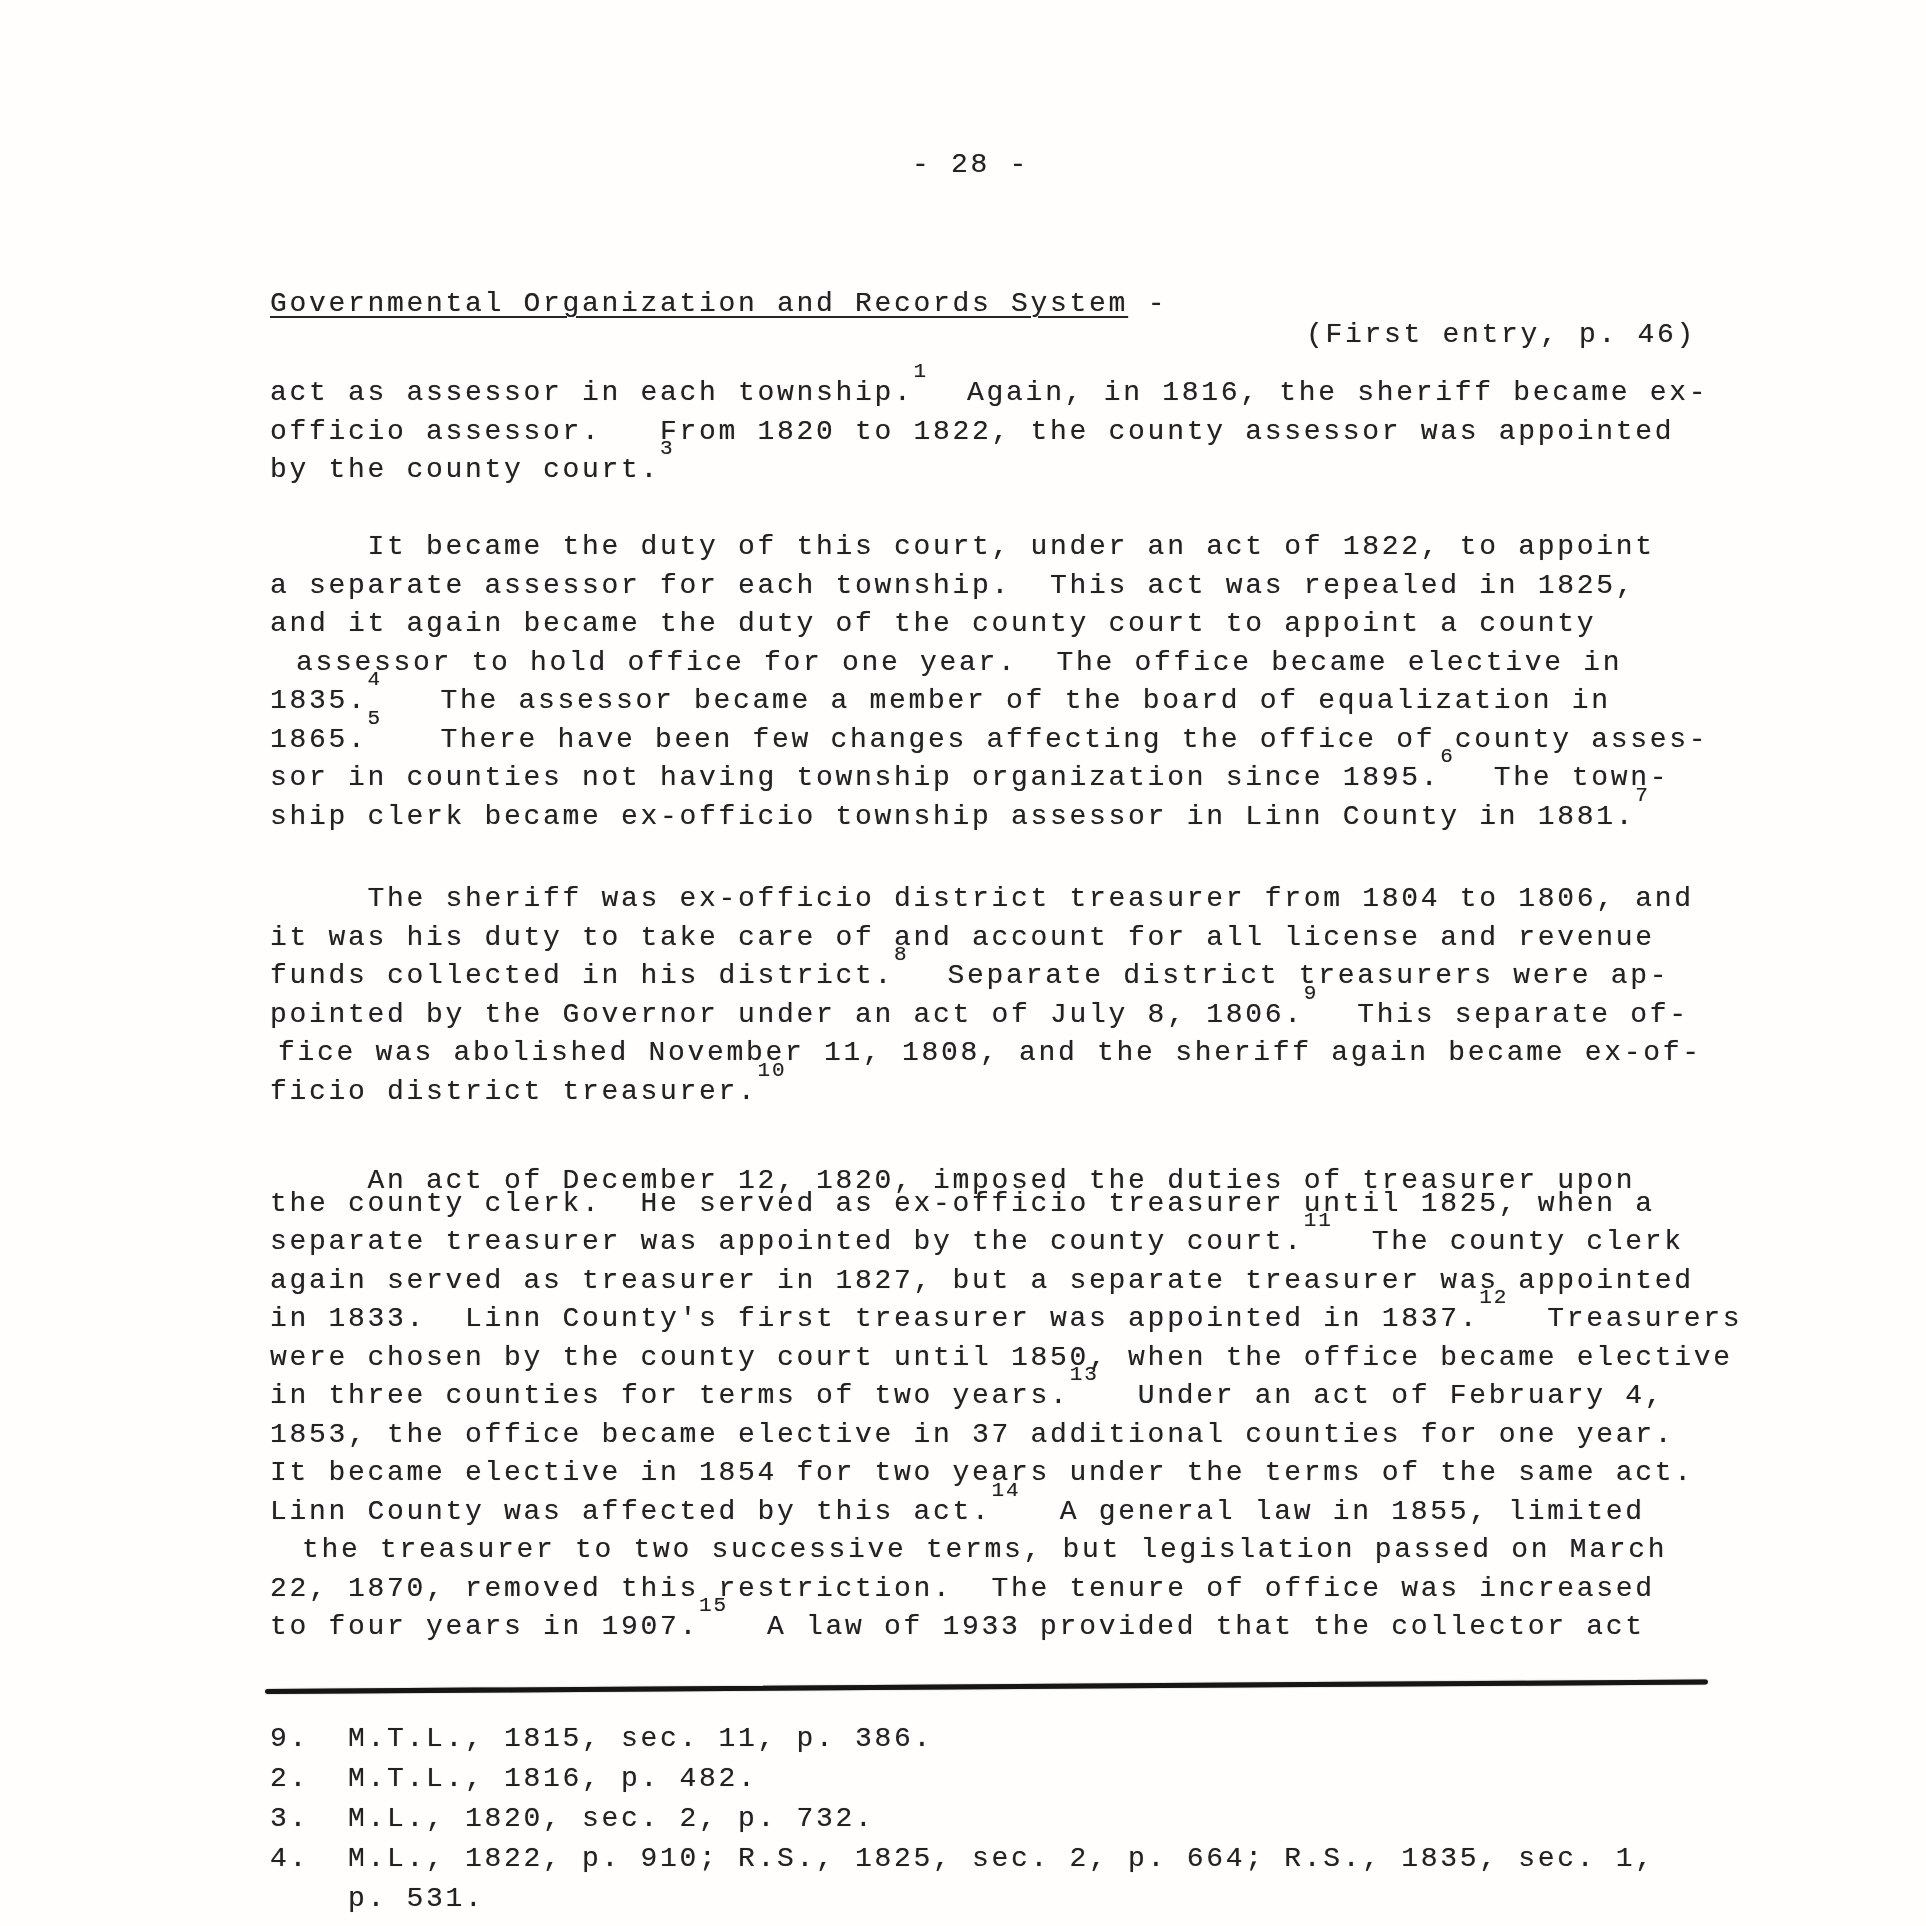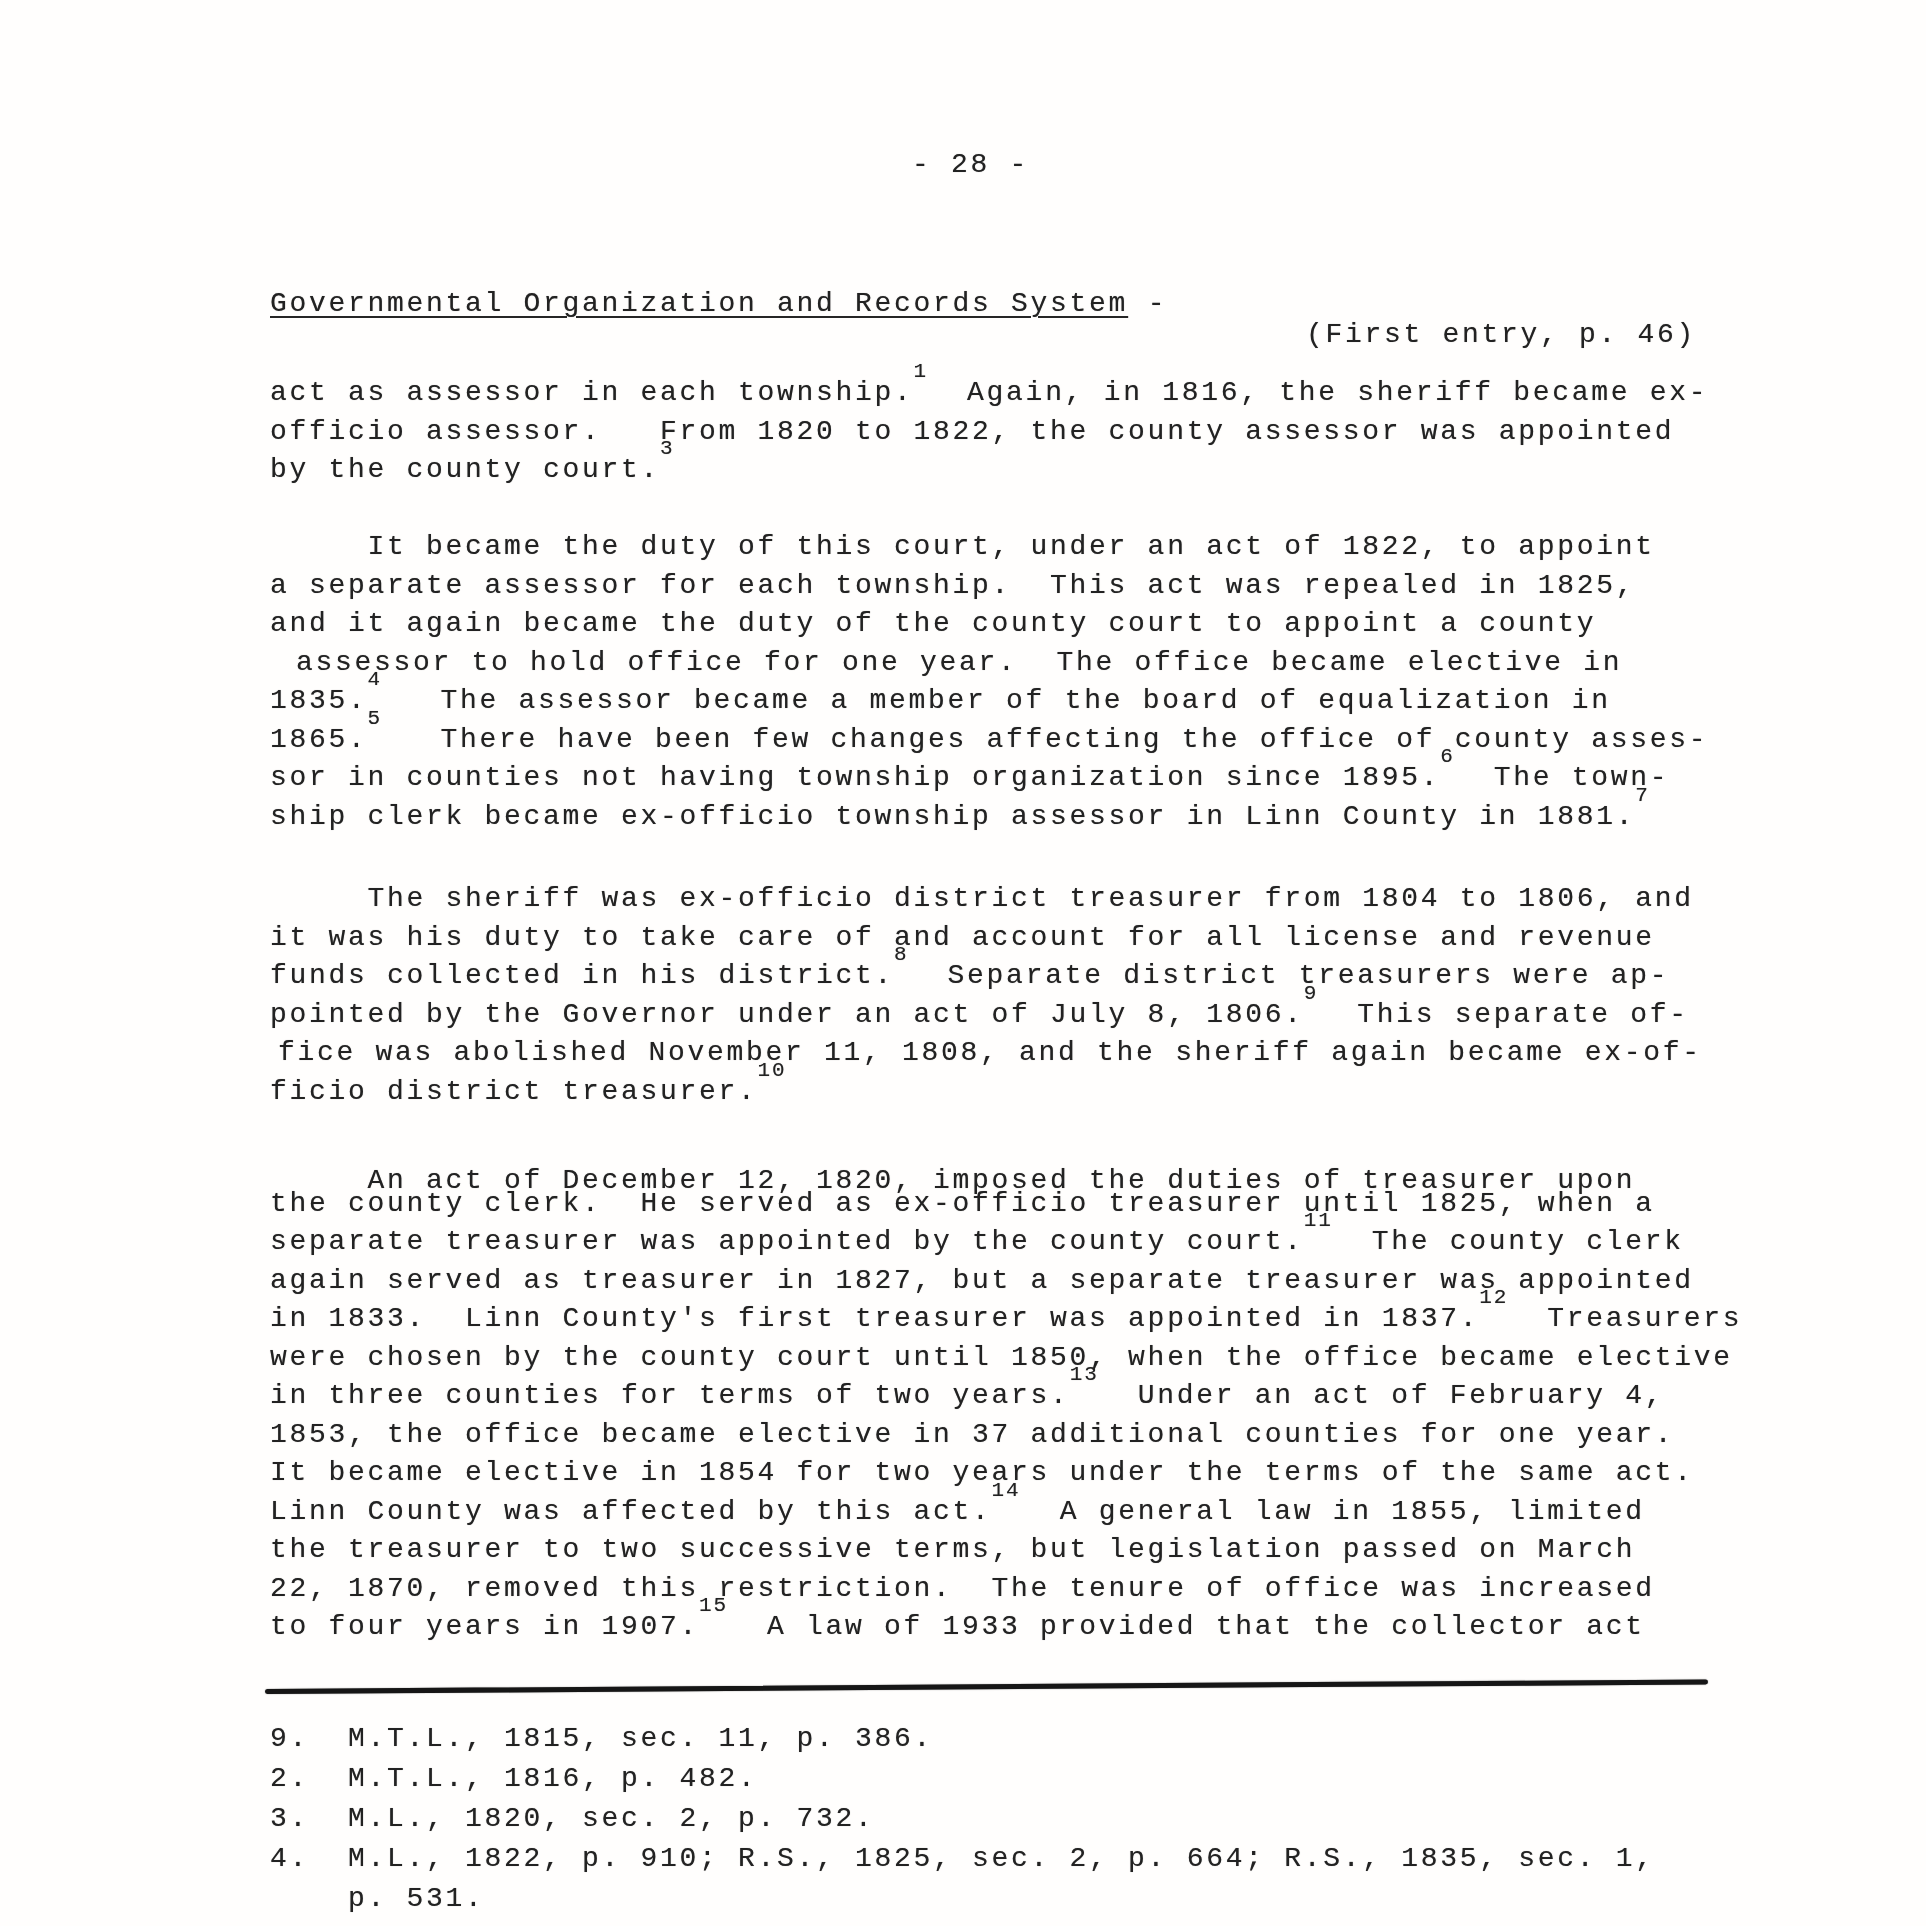--- a/index.html
+++ b/index.html
@@ -86,21 +86,21 @@
       <div class="line" style="top: 16px;">     An act of December 12, 1820, imposed the duties of treasurer upon</div>
       <div class="line" style="top: 39px;">the county clerk.  He served as ex-officio treasurer until 1825, when a</div>
       <div class="line" style="top: 77px;">separate treasurer was appointed by the county court.<sup>11</sup>  The county clerk</div>
       <div class="line" style="top: 116px;">again served as treasurer in 1827, but a separate treasurer was appointed</div>
       <div class="line" style="top: 154px;">in 1833.  Linn County's first treasurer was appointed in 1837.<sup>12</sup>  Treasurers</div>
       <div class="line" style="top: 193px;">were chosen by the county court until 1850, when the office became elective</div>
       <div class="line" style="top: 231px;">in three counties for terms of two years.<sup>13</sup>  Under an act of February 4,</div>
       <div class="line" style="top: 270px;">1853, the office became elective in 37 additional counties for one year.</div>
       <div class="line" style="top: 308px;">It became elective in 1854 for two years under the terms of the same act.</div>
       <div class="line" style="top: 347px;">Linn County was affected by this act.<sup>14</sup>  A general law in 1855, limited</div>
-      <div class="line" style="top: 385px;">the treasurer to two successive terms, but legislation passed on March</div>
+      <div class="line" style="top: 385px; margin-left: 32px;">the treasurer to two successive terms, but legislation passed on March</div>
       <div class="line" style="top: 424px;">22, 1870, removed this restriction.  The tenure of office was increased</div>
       <div class="line" style="top: 462px;">to four years in 1907.<sup>15</sup>  A law of 1933 provided that the collector act</div>
     </div>
 
   <div class="divider"></div>
 
   <div class="par" style="top:1723px">
       <div class="line" style="top: 0px;">9.  M.T.L., 1815, sec. 11, p. 386.</div>
       <div class="line" style="top: 40px;">2.  M.T.L., 1816, p. 482.</div>
       <div class="line" style="top: 80px;">3.  M.L., 1820, sec. 2, p. 732.</div>

